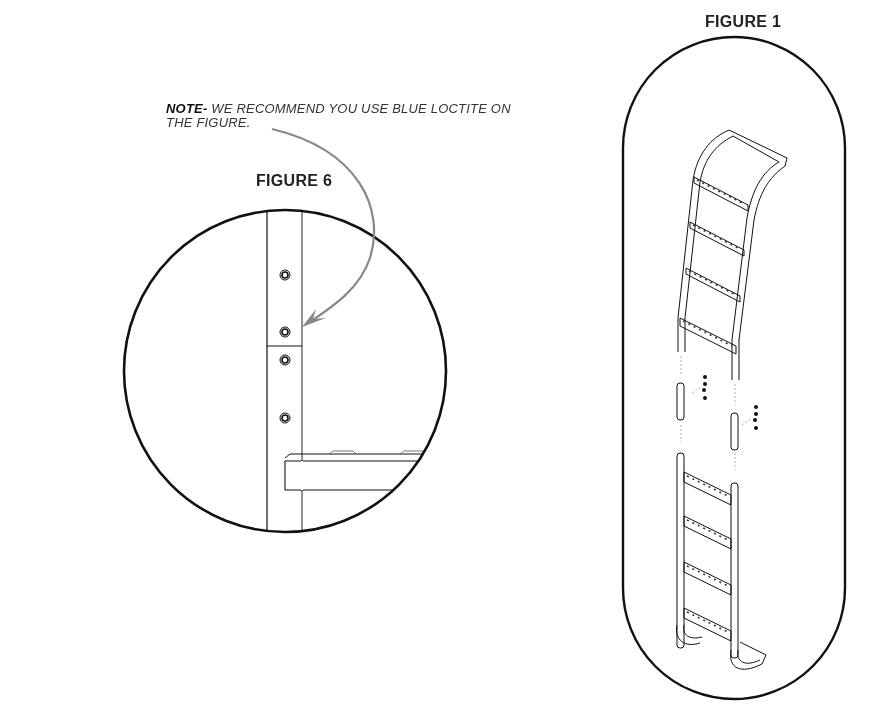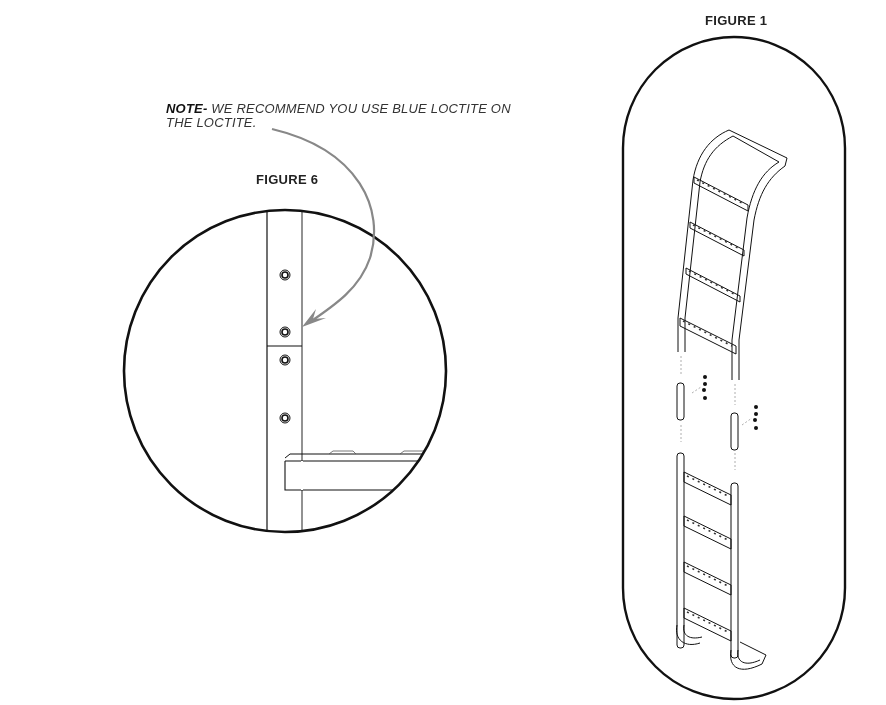--- a/index.html
+++ b/index.html
@@ -1,27 +1,27 @@
 <!DOCTYPE html>
 <html><head>
 <meta charset="utf-8">
 <style>
   html, body { margin:0; padding:0; background:#ffffff; }
   body { width:886px; height:705px; position:relative; overflow:hidden; font-family:"Liberation Sans", sans-serif; }
   .note { position:absolute; left:166px; top:102px; font-size:13px; font-style:italic; color:#333; line-height:14px; letter-spacing:0.2px; }
   .note b { font-weight:bold; color:#111; }
-  .fig-title { position:absolute; font-size:13px; font-weight:bold; color:#222; letter-spacing:0.3px; }
+  .fig-title { position:absolute; font-size:16px; font-weight:bold; color:#222; letter-spacing:0.3px; }
   svg { position:absolute; left:0; top:0; }
 </style>
 </head>
 <body>
 
 <div class="note">
   <b>NOTE-</b><span> WE RECOMMEND YOU USE BLUE LOCTITE ON</span><br>
-  <span>THE LOCTITE.</span>
+  <span>THE FIGURE.</span>
 </div>
 
 <div class="fig-title" style="left:256px; top:172px;">FIGURE 6</div>
 <div class="fig-title" style="left:705px; top:13px;">FIGURE 1</div>
 
 <svg width="886" height="705" viewBox="0 0 886 705">
   <defs>
     <clipPath id="circ">
         <circle cx="285" cy="371" r="161"></circle>
       </clipPath>

